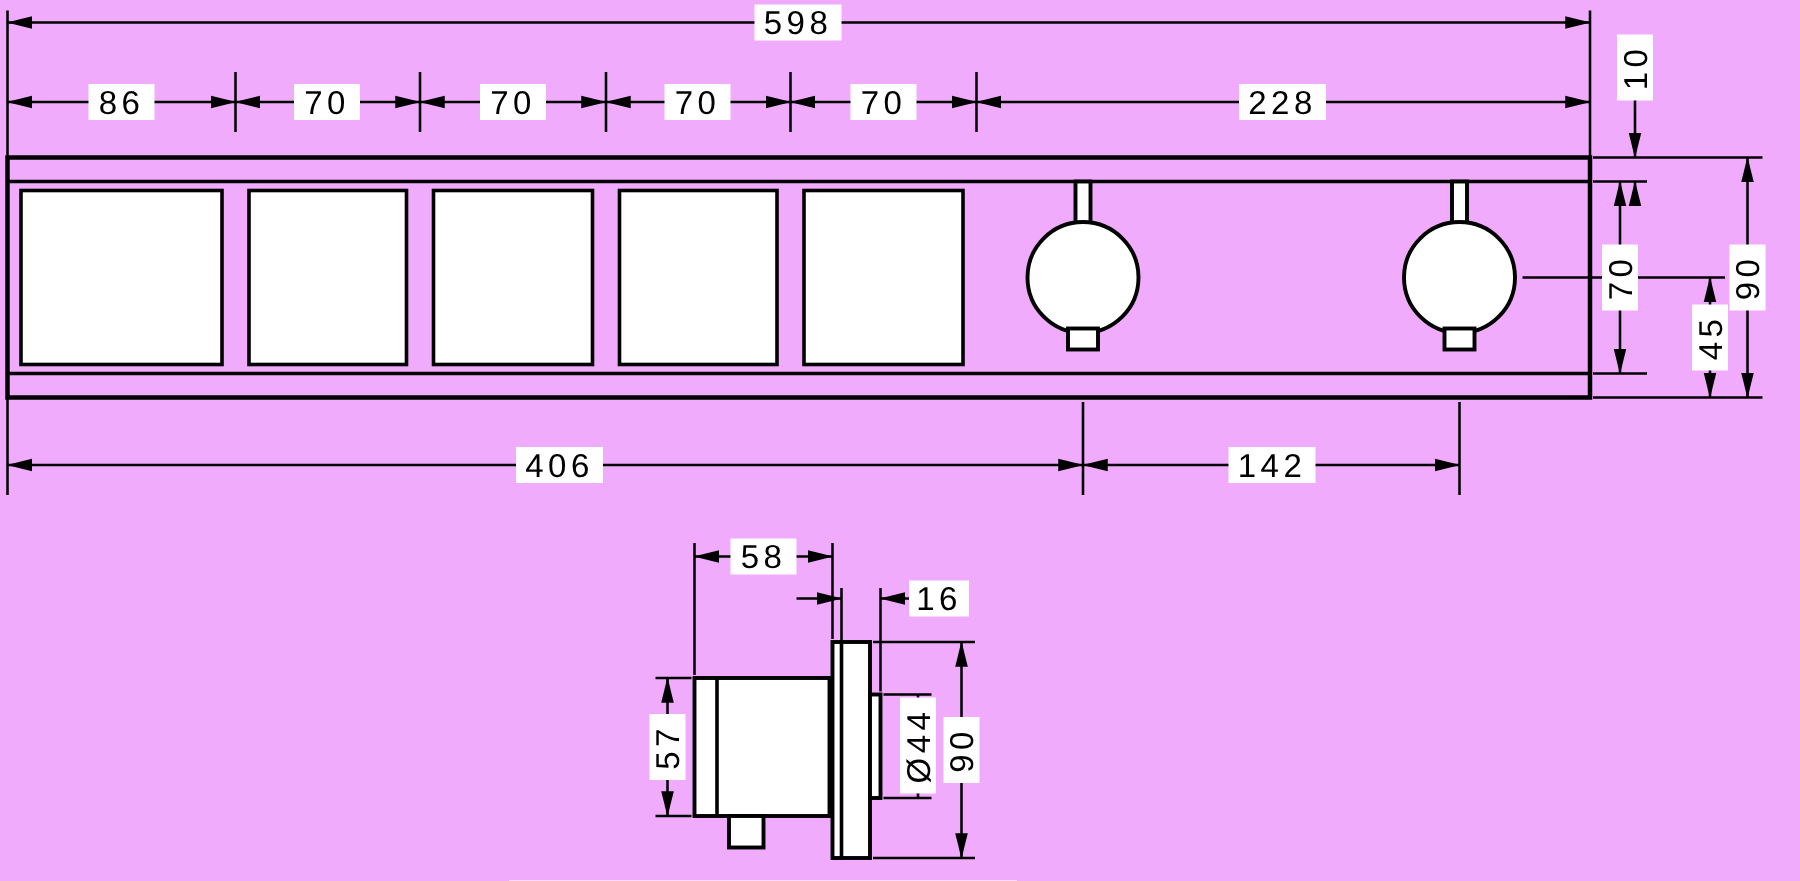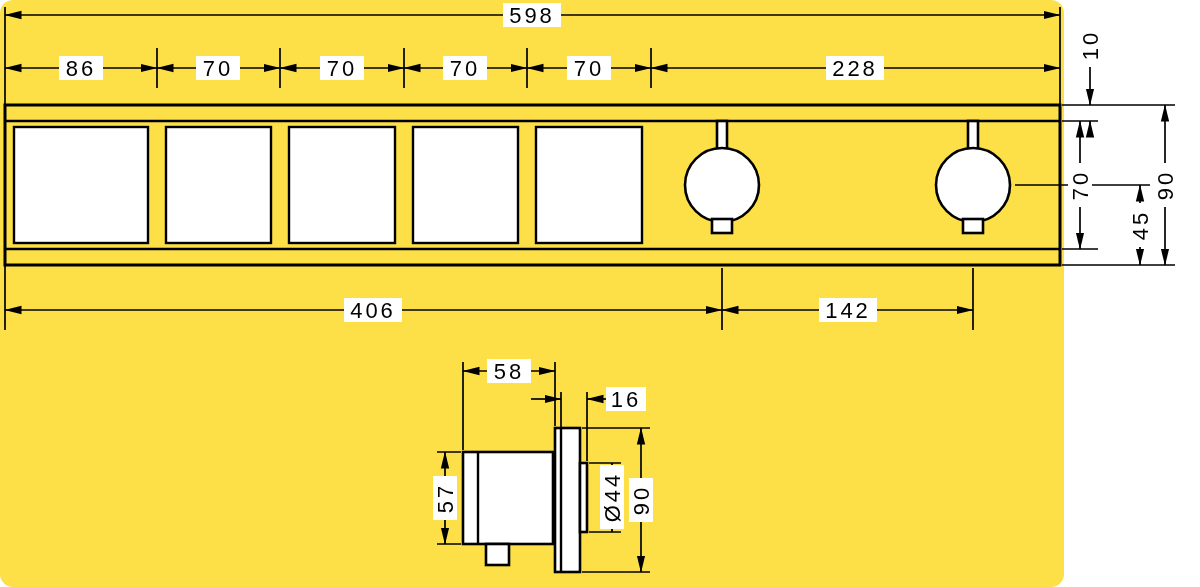--- a/index.html
+++ b/index.html
@@ -1,16 +1,16 @@
 <!DOCTYPE html>
 <html><head>
 <meta charset="utf-8">
 <style>
   html,body{margin:0;padding:0;background:#fff;}
-  .stage{width:1064px;height:587px;position:relative;background:#fde047;border-radius:13px;}
+  .stage{width:1200px;height:587px;position:relative;background:#f0abfc;}
   svg text{
     font-family:"Liberation Sans","DejaVu Sans",sans-serif;
     font-size:22px;
     letter-spacing:3px;
     fill:#000;
     text-anchor:middle;
   }
   .thick{stroke:#000;stroke-width:3;fill:none;}
   .med{stroke:#000;stroke-width:2.4;fill:none;}
   .thin{stroke:#000;stroke-width:1.7;fill:none;}

